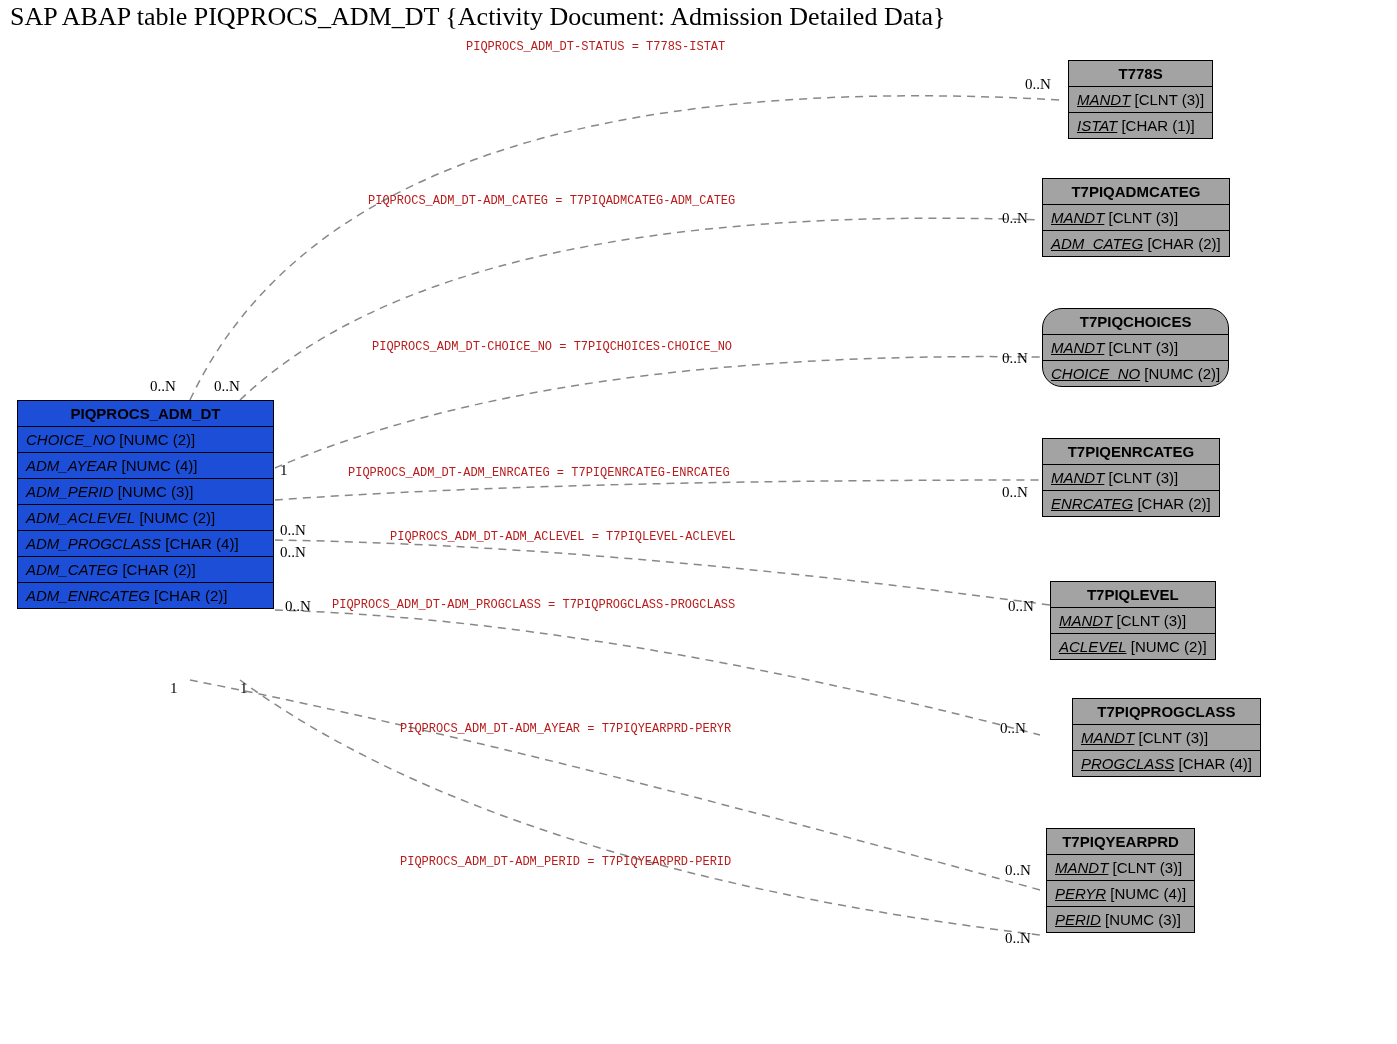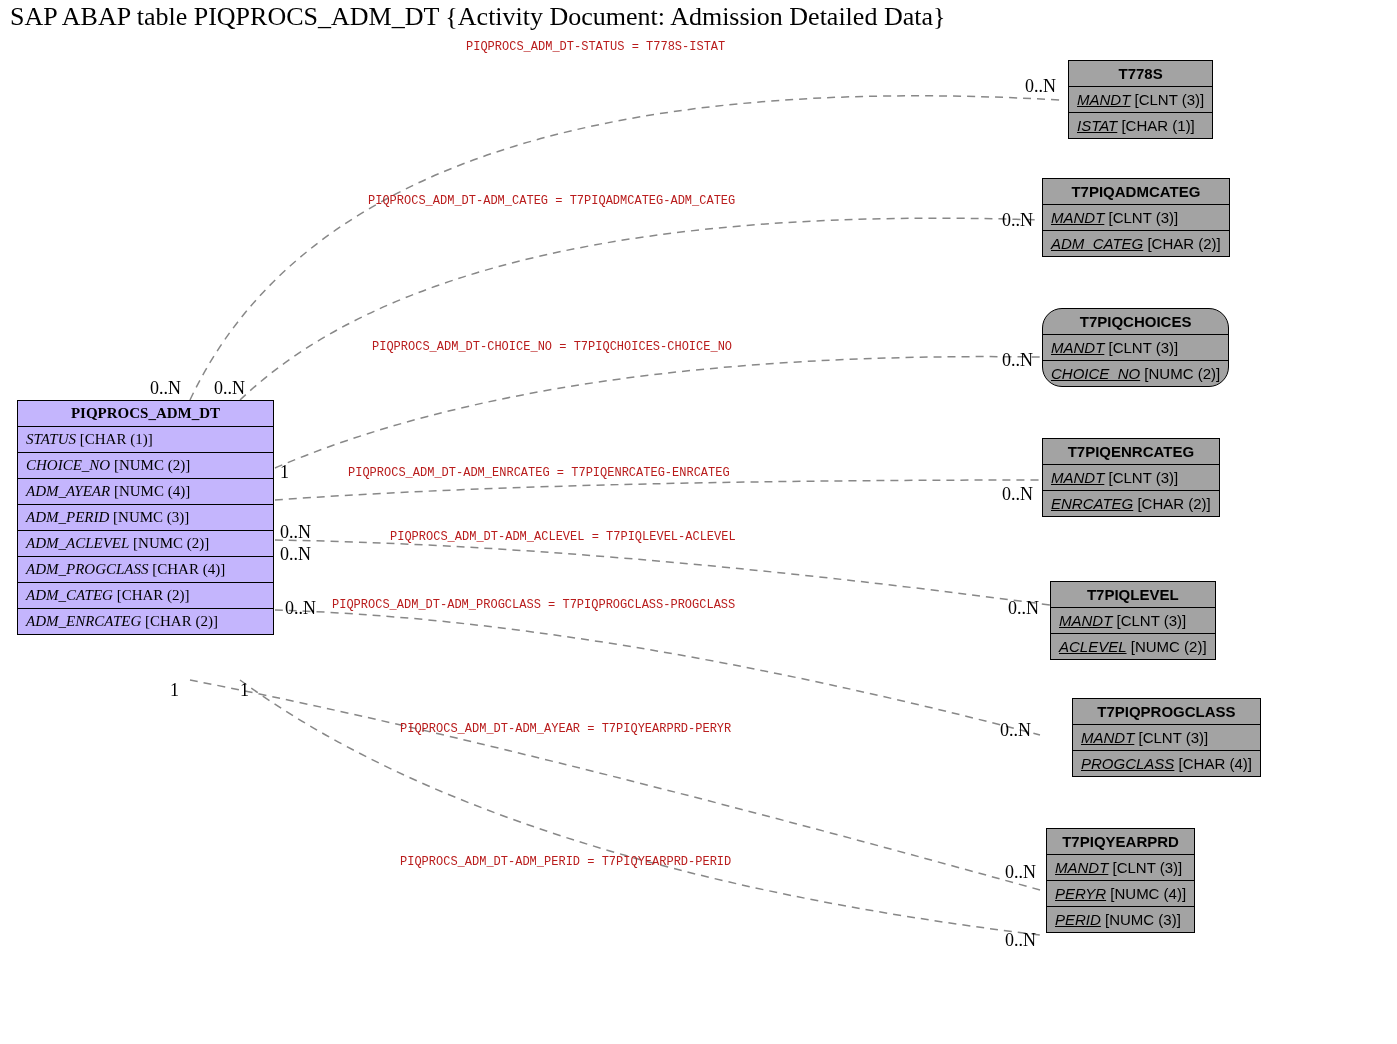--- a/index.html
+++ b/index.html
@@ -20,22 +20,21 @@
     color: #000000;
     font-family: Georgia, serif;
   }
   .entity {
     position: absolute;
     border: 1px solid #000;
     background: #a3a3a3;
     font-size: 15px;
   }
   .entity.main {
-    background: #c4b5fd;
-    font-family: Liberation Serif, serif;
+    background: #1d4ed8;
   }
   .entity .hdr {
     font-weight: bold;
     text-align: center;
     padding: 4px 8px;
     border-bottom: 1px solid #000;
     white-space: nowrap;
   }
   .entity .row {
     padding: 4px 8px;
@@ -53,21 +52,21 @@
   }
   .rel-label {
     position: absolute;
     font-size: 12px;
     color: #b91c1c;
     white-space: nowrap;
     font-family: Liberation Mono, monospace;
   }
   .card {
     position: absolute;
-    font-size: 18px;
+    font-size: 15px;
     color: #000;
     white-space: nowrap;
     font-family: Georgia, serif;
   }
   svg.connectors {
     position: absolute;
     top: 0;
     left: 0;
     width: 1397px;
     height: 1044px;
@@ -92,21 +91,20 @@
   <path d="M 275,468 Q 550,350 1040,357"></path>
   <path d="M 275,500 Q 550,480 1040,480"></path>
   <path d="M 275,540 Q 600,545 1050,605"></path>
   <path d="M 275,610 Q 600,620 1040,735"></path>
   <path d="M 190,680 Q 500,740 1040,890"></path>
   <path d="M 240,680 Q 500,870 1040,935"></path>
 </svg>
 
 <div class="entity main" style="left:17px; top:400px; width:255px;">
   <div class="hdr">PIQPROCS_ADM_DT</div>
-  <div class="row"><span class="fld">STATUS</span> <span>[CHAR (1)]</span></div>
   <div class="row"><span class="fld">CHOICE_NO</span> <span>[NUMC (2)]</span></div>
   <div class="row"><span class="fld">ADM_AYEAR</span> <span>[NUMC (4)]</span></div>
   <div class="row"><span class="fld">ADM_PERID</span> <span>[NUMC (3)]</span></div>
   <div class="row"><span class="fld">ADM_ACLEVEL</span> <span>[NUMC (2)]</span></div>
   <div class="row"><span class="fld">ADM_PROGCLASS</span> <span>[CHAR (4)]</span></div>
   <div class="row"><span class="fld">ADM_CATEG</span> <span>[CHAR (2)]</span></div>
   <div class="row"><span class="fld">ADM_ENRCATEG</span> <span>[CHAR (2)]</span></div>
 </div>
 
 <div class="entity" style="left:1068px; top:60px;">

